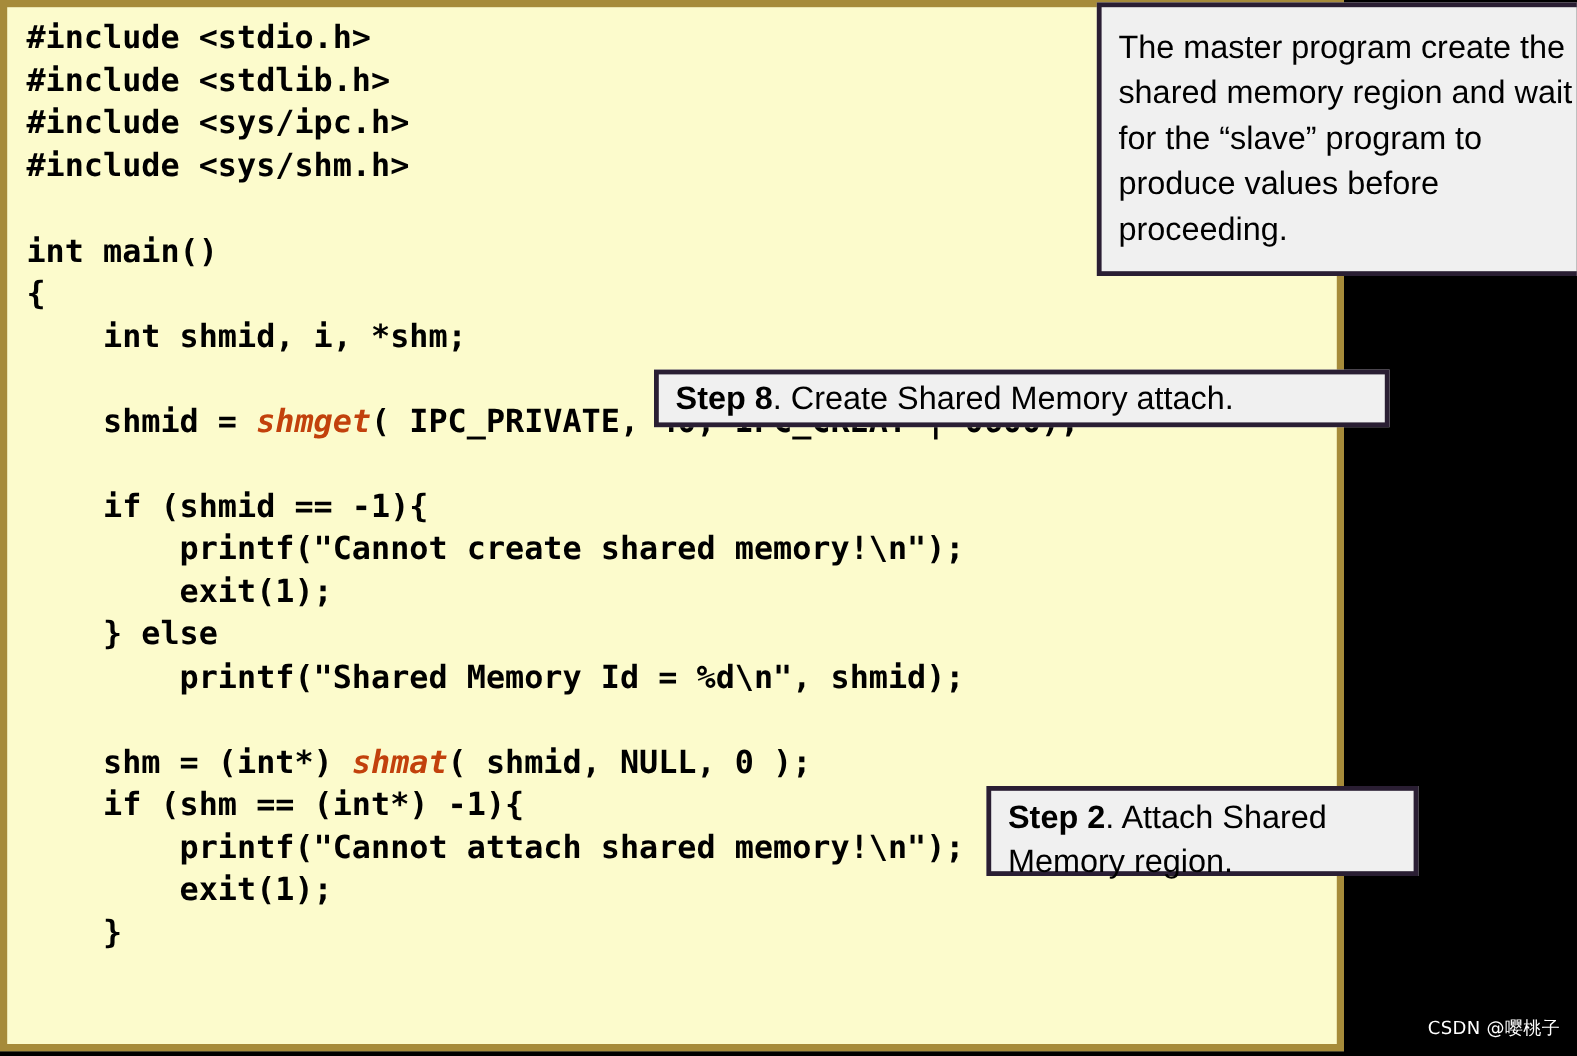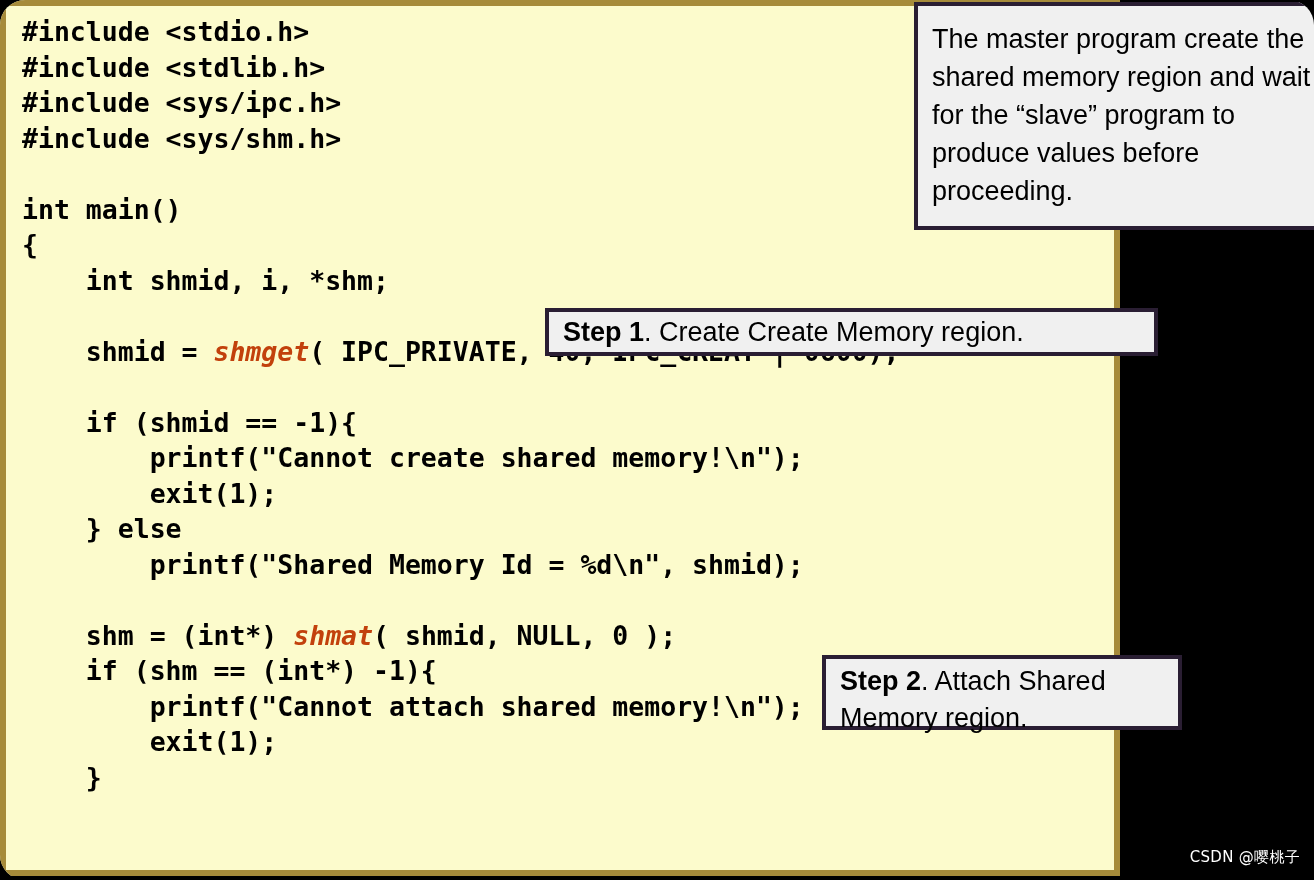--- a/index.html
+++ b/index.html
@@ -15,21 +15,20 @@
     font-family: "Liberation Sans", sans-serif;
   }
 
   #slide {
     position: absolute;
     left: 0; top: 0;
     width: 1314px;
     height: 880px;
     background: #000000;
     overflow: hidden;
-    border-radius: 25px;
   }
 
   
   #code-panel {
     position: absolute;
     left: 0px;
     top: 0px;
     width: 1120px;
     height: 876px;
     background: #FCFBCC;
@@ -130,21 +129,21 @@
 
   <div id="code-panel">
     <div id="code-block"><div class="code-line">#include &lt;stdio.h&gt;</div><div class="code-line">#include &lt;stdlib.h&gt;</div><div class="code-line">#include &lt;sys/ipc.h&gt;</div><div class="code-line">#include &lt;sys/shm.h&gt;</div><div class="code-line blank">&nbsp;</div><div class="code-line">int main()</div><div class="code-line">{</div><div class="code-line">    int shmid, i, *shm;</div><div class="code-line blank">&nbsp;</div><div class="code-line"><span>    shmid = </span><span class="fn-red">shmget</span><span>( IPC_PRIVATE, 40, IPC_CREAT | 0600);</span></div><div class="code-line blank">&nbsp;</div><div class="code-line">    if (shmid == -1){</div><div class="code-line">        printf("Cannot create shared memory!\n");</div><div class="code-line">        exit(1);</div><div class="code-line">    } else</div><div class="code-line">        printf("Shared Memory Id = %d\n", shmid);</div><div class="code-line blank">&nbsp;</div><div class="code-line"><span>    shm = (int*) </span><span class="fn-red">shmat</span><span>( shmid, NULL, 0 );</span></div><div class="code-line">    if (shm == (int*) -1){</div><div class="code-line">        printf("Cannot attach shared memory!\n");</div><div class="code-line">        exit(1);</div><div class="code-line">    }</div></div>
   </div>
 
   <div class="callout" id="callout-master">
     <span>The master program create the shared memory region and wait for the “slave” program to produce values before proceeding.</span>
   </div>
 
   <div class="callout" id="callout-step1">
-    <span><span class="step-label">Step 1</span><span>. Create Create Memory region.</span></span>
+    <span><span class="step-label">Step 8</span><span>. Create Shared Memory attach.</span></span>
   </div>
 
   <div class="callout" id="callout-step2">
     <span><span class="step-label">Step 2</span><span>. Attach Shared Memory region.</span></span>
   </div>
 
   <div id="watermark">CSDN @嘤桃子</div>
 
 </div>
 

